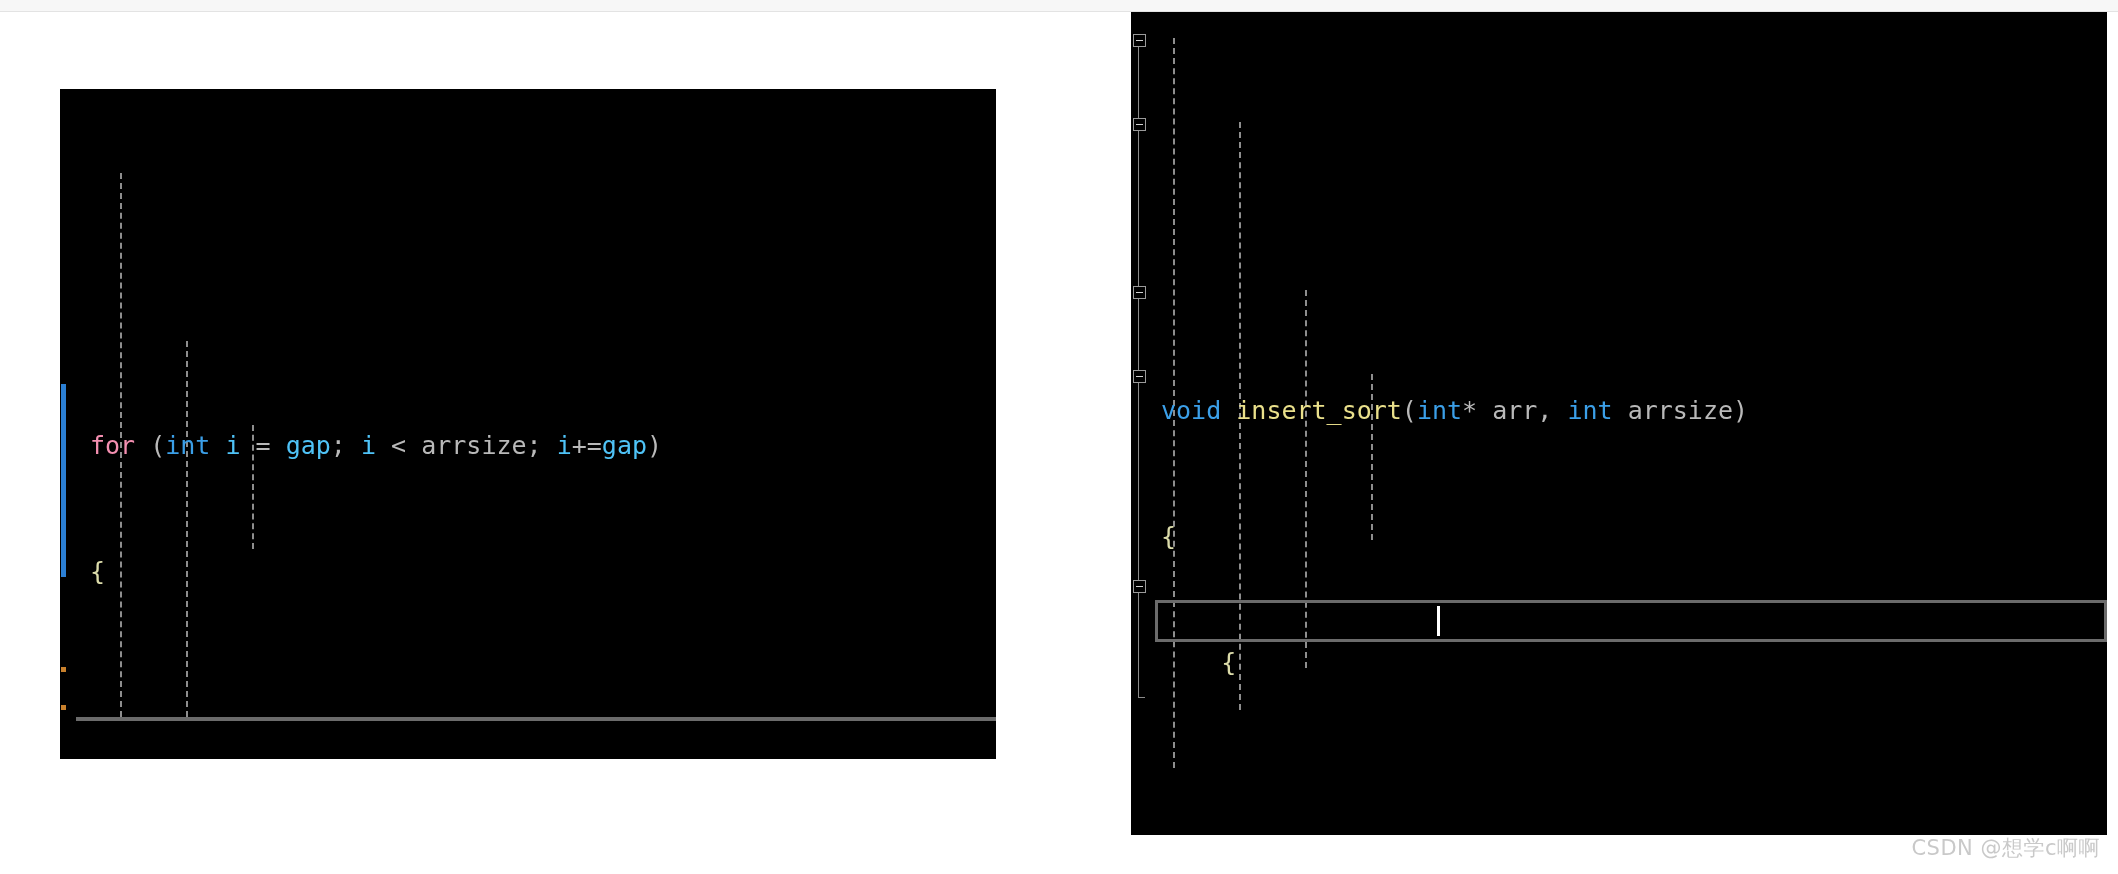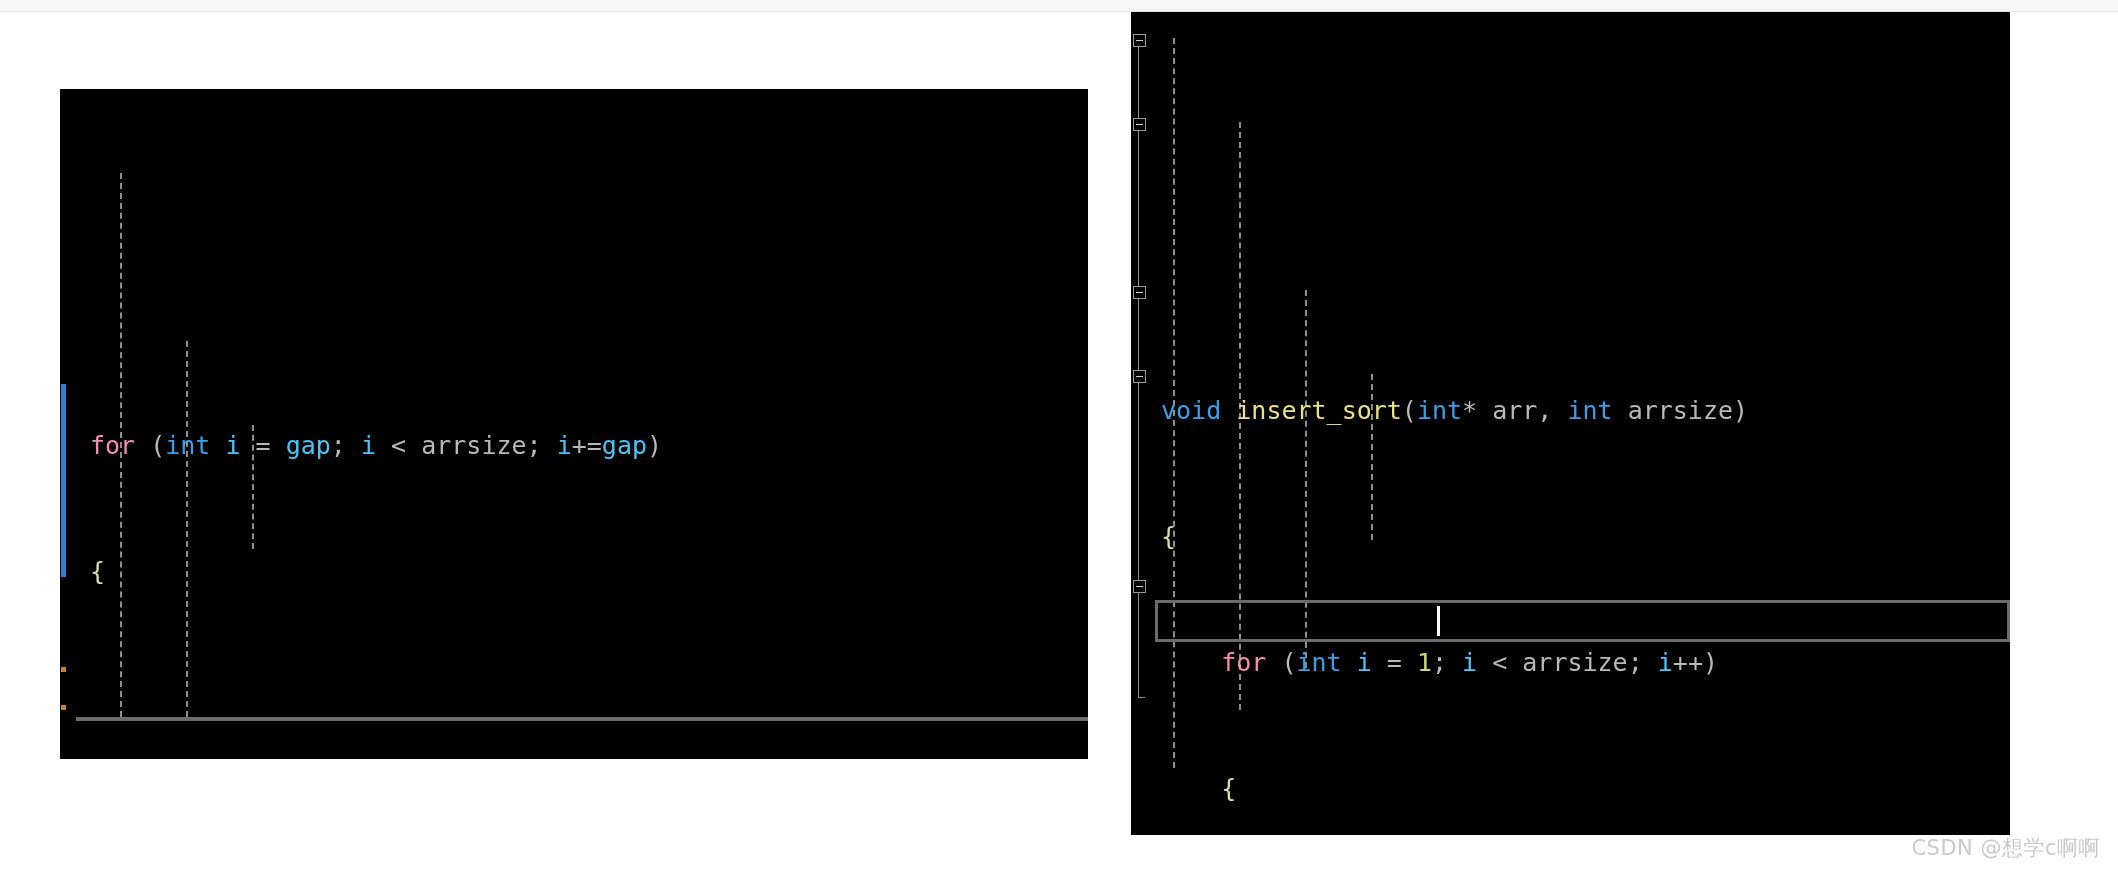--- a/index.html
+++ b/index.html
@@ -31,28 +31,28 @@
     font-family: "DejaVu Sans Mono", monospace;
     font-size: 25px;
     line-height: 42px;
     white-space: pre;
   }
 
   
   #left-panel {
     left: 60px;
     top: 89px;
-    width: 1028px;
+    width: 936px;
     height: 670px;
   }
   
   #right-panel {
     left: 1131px;
     top: 12px;
-    width: 879px;
+    width: 976px;
     height: 823px;
   }
 
   .gutter {
     position: absolute;
     top: 0; bottom: 0;
     width: 16px;
     background: #000;
   }
   #left-panel .gutter  { left: 0; }
@@ -234,21 +234,20 @@
   <div class="code-area">
 
     
     <div class="iguide" style="left:26px;  top:26px;  height:730px;"></div>
     <div class="iguide" style="left:92px;  top:110px; height:588px;"></div>
     <div class="iguide" style="left:158px; top:278px; height:378px;"></div>
     <div class="iguide" style="left:224px; top:362px; height:166px;"></div>
 
     <div class="line"><span class="typ">void</span><span class="pln"> </span><span class="fn">insert_sort</span><span class="pln">(</span><span class="typ">int</span><span class="pln">* arr, </span><span class="typ">int</span><span class="pln"> arrsize)</span></div>
     <div class="line"><span class="br">{</span></div>
-    <div class="line"><span class="pln">    </span><span class="kw">for</span><span class="pln"> (</span><span class="typ">int</span><span class="pln"> </span><span class="var">i</span><span class="pln"> = </span><span class="num">1</span><span class="pln">; </span><span class="var">i</span><span class="pln"> &lt; arrsize; </span><span class="var">i</span><span class="pln">++)</span></div>
     <div class="line"><span class="pln">    </span><span class="br">{</span></div>
     
     
     
     
     
     
     
     
     

